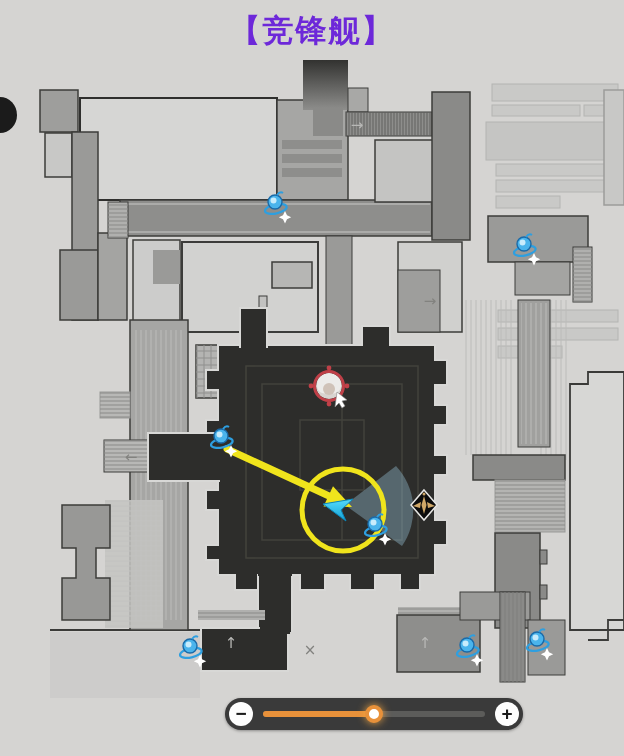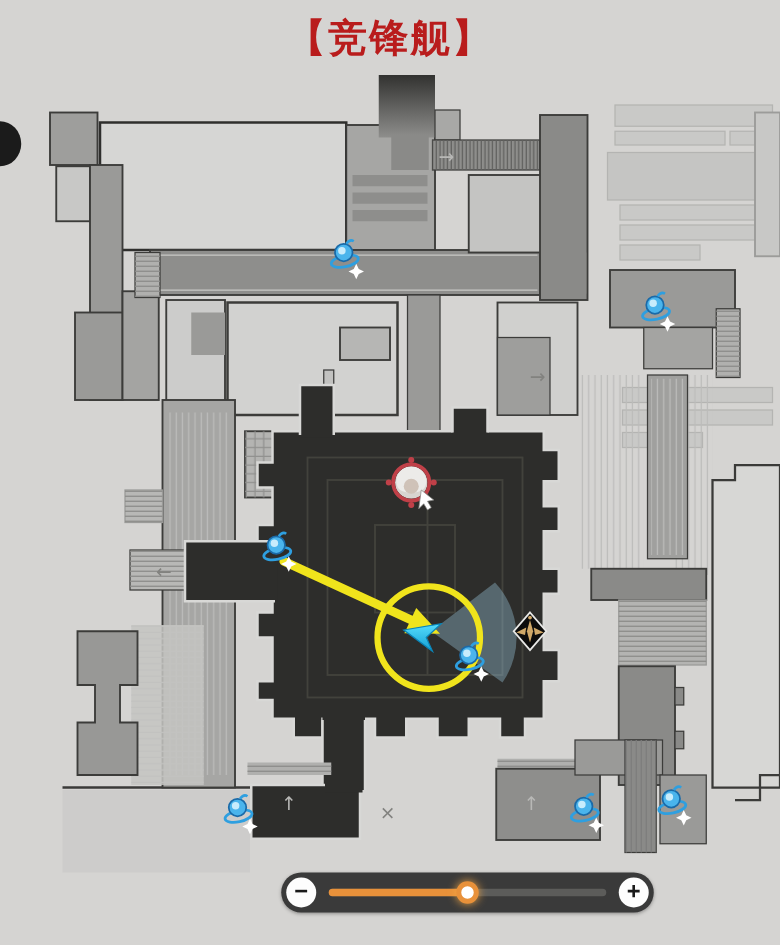--- a/index.html
+++ b/index.html
@@ -239,21 +239,21 @@
     <circle cx="0" cy="-18" r="2.4" fill="#c04048"></circle>
     <circle cx="18" cy="0" r="2.4" fill="#c04048"></circle>
     <circle cx="0" cy="18" r="2.4" fill="#c04048"></circle>
     <circle cx="-18" cy="0" r="2.4" fill="#c04048"></circle>
     <path d="M8,6 l10,8 -5,1 3,5 -3,2 -3,-5 -4,4 z" fill="#ffffff" stroke="#888886" stroke-width="0.6"></path>
   </g>
 </svg>
 
 <div class="side-handle"></div>
 
-<div class="title" id="title" style="color: #b91c1c;">【竞锋舰】</div>
+<div class="title" id="title" style="color: #6d28d9;">【竞锋舰】</div>
 
 <div class="zoombar">
   <div class="zbtn minus">−</div>
   <div class="ztrack">
     <div class="zfill" id="zfill" style="width: 50%; background: rgb(232, 145, 58);"></div>
     <div class="zknob" id="zknob" style="left: 50%; border-color: rgb(232, 145, 58);"></div>
   </div>
   <div class="zbtn plus">+</div>
 </div>
 

